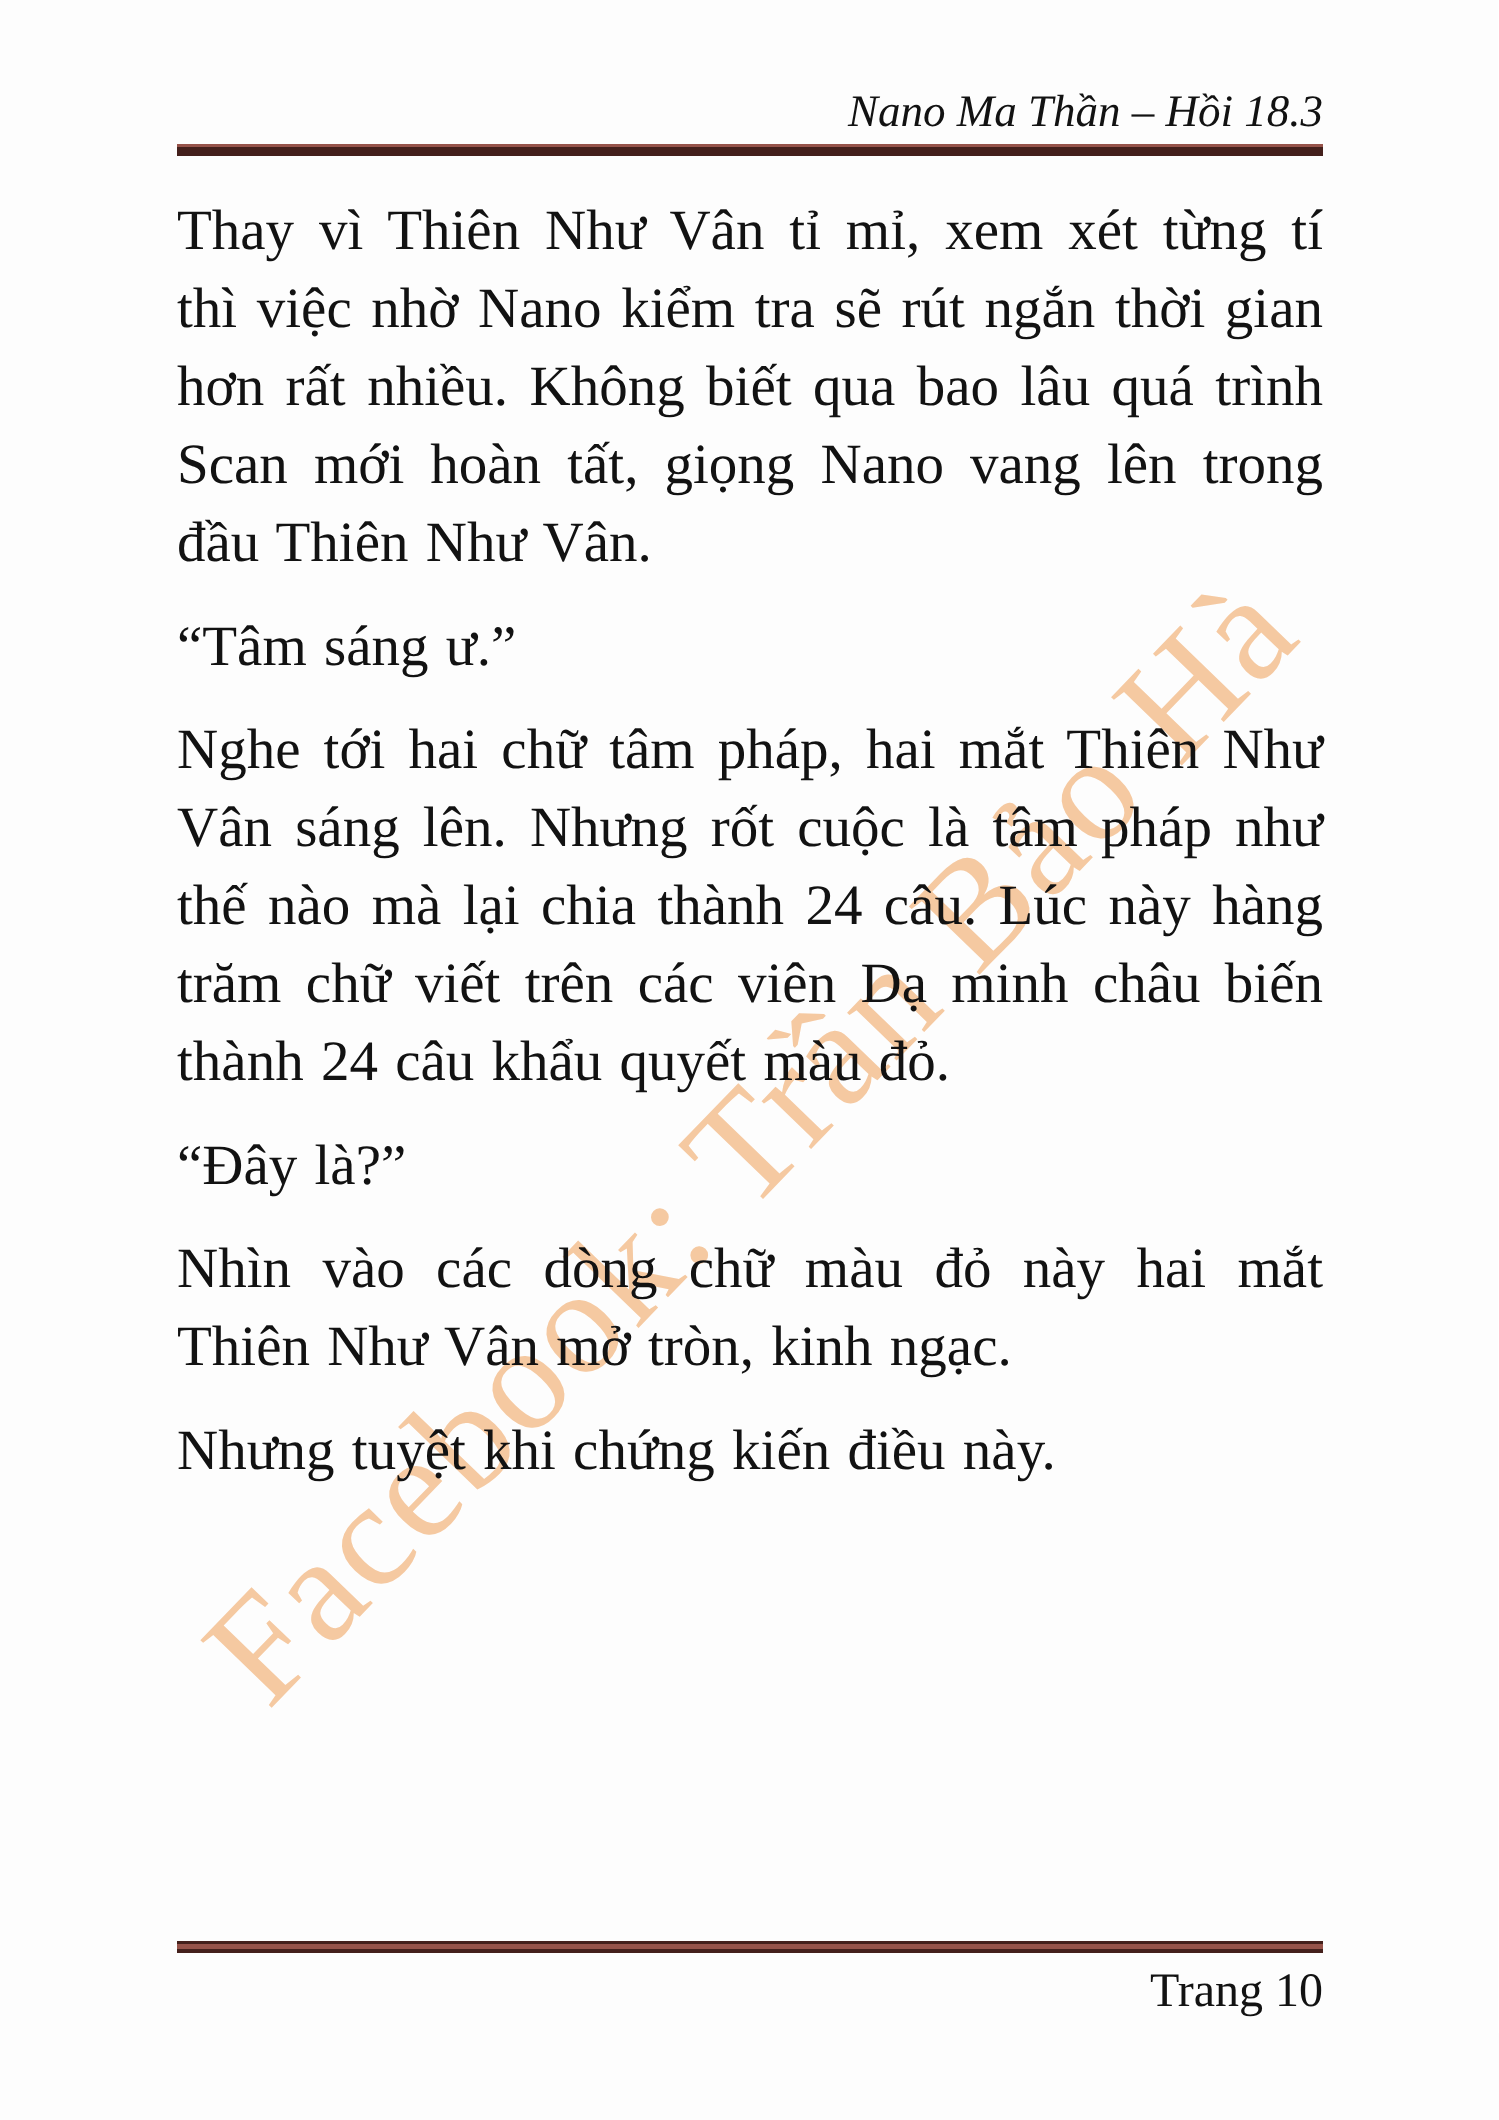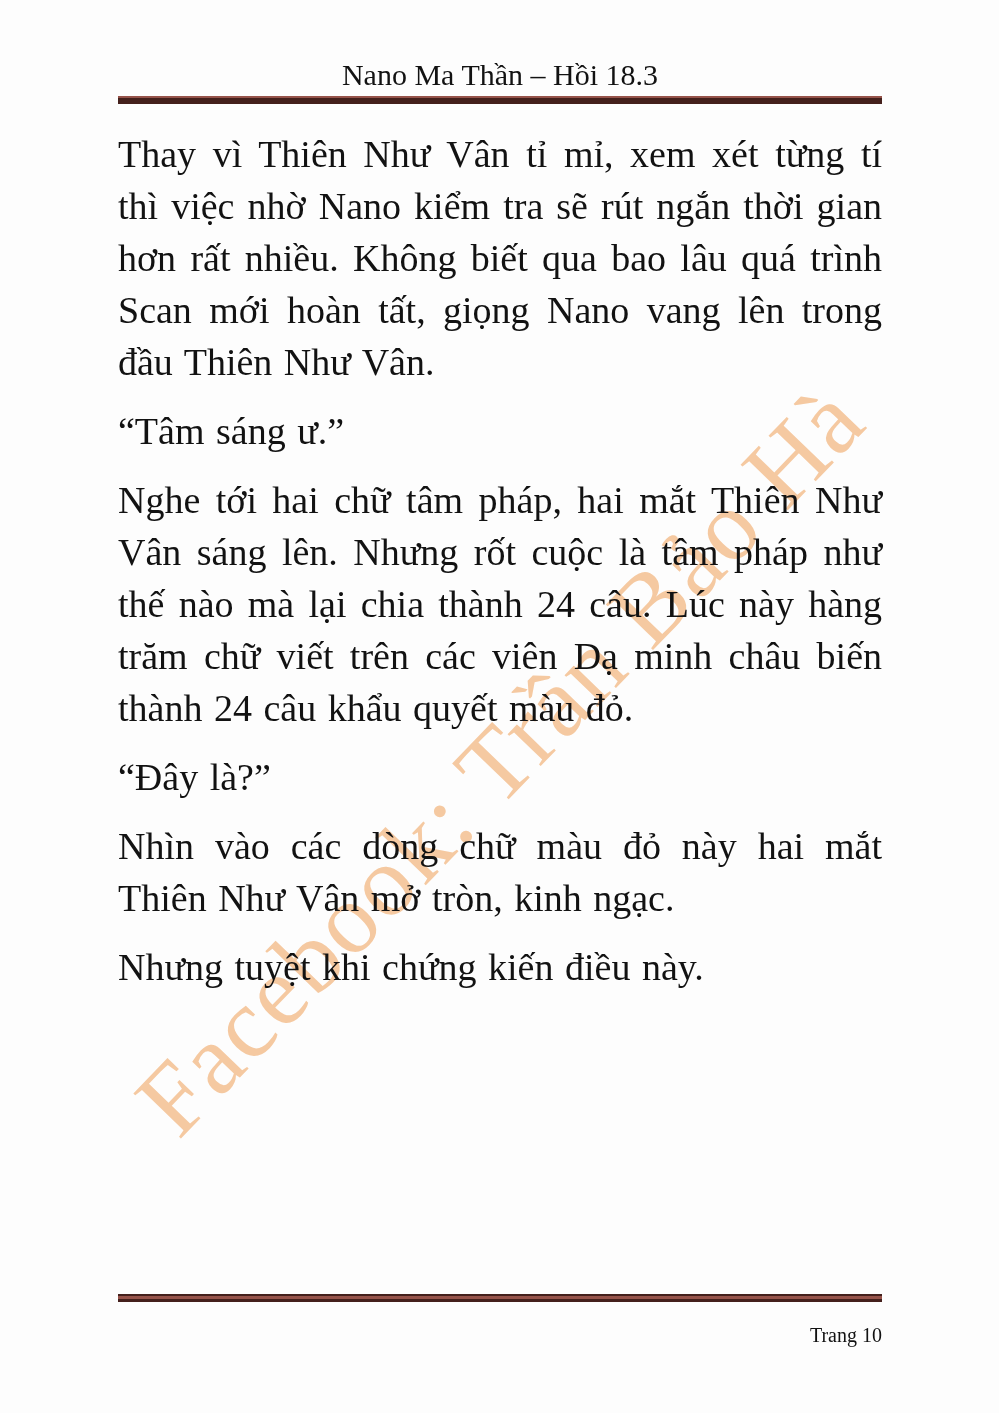--- a/index.html
+++ b/index.html
@@ -14,25 +14,26 @@
     color: #121212;
   }
   .content {
     position: absolute;
     left: 118px;
     right: 117px;
     top: 58px;
   }
   .header-row {
     display: flex;
-    justify-content: center;
+    justify-content: flex-end;
     align-items: baseline;
     font-size: 30px;
     line-height: 34px;
     padding-bottom: 4px;
+    font-style: italic;
   }
   .rule {
     width: 100%;
     height: 8px;
   }
   .rule-header {
     background: linear-gradient(to bottom,
       var(--rule-light) 0px, var(--rule-light) 2px,
       var(--rule-dark) 2px, var(--rule-dark) 8px);
   }
@@ -68,22 +69,22 @@
   }
   .footer {
     position: absolute;
     left: 118px;
     right: 117px;
     top: 1294px;
     z-index: 2;
   }
   .page-number {
     text-align: right;
-    font-size: 20px;
-    margin-top: 22px;
+    font-size: 32px;
+    margin-top: 6px;
   }
 </style>
 </head>
 <body>
 
 <div class="page">
 
   <div class="watermark">Facebook: Trần Bảo Hà</div>
 
   <div class="content">

